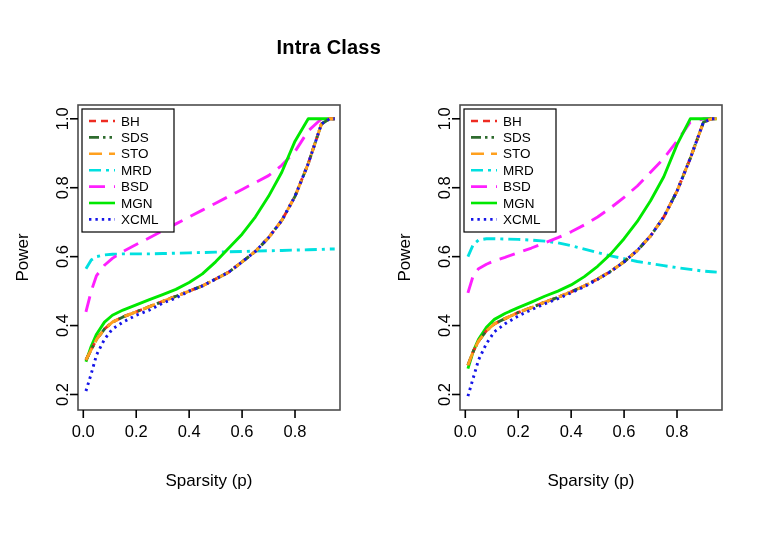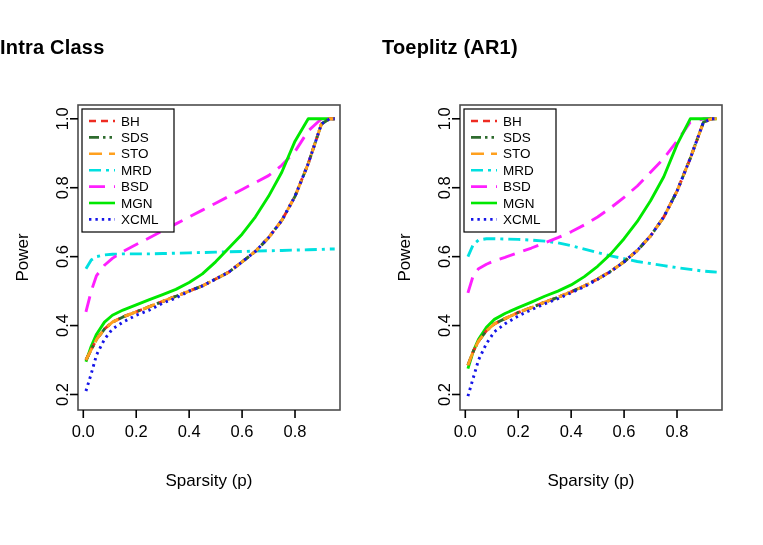--- a/index.html
+++ b/index.html
@@ -3,21 +3,21 @@
 <meta charset="utf-8">
 <style>
   html,body{margin:0;padding:0;background:#ffffff;}
   body{width:763px;height:545px;overflow:hidden;
        font-family:"Liberation Sans",sans-serif;color:#000;}
   #root{position:relative;width:763px;height:545px;background:#fff;}
   .panel{position:absolute;top:0;height:545px;width:381px;}
   #panel-left{left:0;}
   #panel-right{left:382px;}
   .panel-title{
-      position:absolute;top:36px;left:0;width:381px;text-align:left;
+      position:absolute;top:36px;left:0;width:381px;text-align:right;
       font-size:20px;font-weight:bold;letter-spacing:.2px;
       font-family:"Liberation Sans",sans-serif;color:#000;
   }
   .plotsvg{position:absolute;left:0;top:0;width:381px;height:545px;}
   .ticklabel{font-size:16.5px;font-family:"Liberation Sans",sans-serif;fill:#000;}
   .axistitle{font-size:17px;font-family:"Liberation Sans",sans-serif;fill:#000;}
   .legendtext{font-size:13.5px;font-family:"Liberation Sans",sans-serif;fill:#000;}
   .box{fill:none;stroke:#4d4d4d;stroke-width:1.6;}
   .tick{stroke:#000;stroke-width:1.6;}
   .legendbox{fill:#ffffff;stroke:#000;stroke-width:1.2;}
@@ -75,21 +75,20 @@
         <line x1="89" y1="186.6" x2="115" y2="186.6" stroke="#FF1FFF" stroke-width="2.6" stroke-dasharray="16,9" class="curve"></line>
         <text x="121" y="186.6" dominant-baseline="central" class="legendtext">BSD</text>
         <line x1="89" y1="203" x2="115" y2="203" stroke="#00E800" stroke-width="2.6" class="curve"></line>
         <text x="121" y="203" dominant-baseline="central" class="legendtext">MGN</text>
         <line x1="89" y1="219.39999999999998" x2="115" y2="219.39999999999998" stroke="#1414E8" stroke-width="2.6" stroke-dasharray="2.4,4" class="curve"></line>
         <text x="121" y="219.39999999999998" dominant-baseline="central" class="legendtext">XCML</text>
       </svg>
   </div>
 
   <div class="panel" id="panel-right">
-    <div class="panel-title">Toeplitz (AR1)</div>
     <svg class="plotsvg" id="svg1" viewBox="0 0 381 545">
         <rect x="78" y="105" width="262" height="305" class="box"></rect>
         <line x1="83.29292929292929" y1="410" x2="83.29292929292929" y2="418" class="tick"></line>
         <text x="83.29292929292929" y="437" text-anchor="middle" class="ticklabel">0.0</text>
         <line x1="136.22222222222223" y1="410" x2="136.22222222222223" y2="418" class="tick"></line>
         <text x="136.22222222222223" y="437" text-anchor="middle" class="ticklabel">0.2</text>
         <line x1="189.15151515151518" y1="410" x2="189.15151515151518" y2="418" class="tick"></line>
         <text x="189.15151515151518" y="437" text-anchor="middle" class="ticklabel">0.4</text>
         <line x1="242.08080808080808" y1="410" x2="242.08080808080808" y2="418" class="tick"></line>
         <text x="242.08080808080808" y="437" text-anchor="middle" class="ticklabel">0.6</text>

